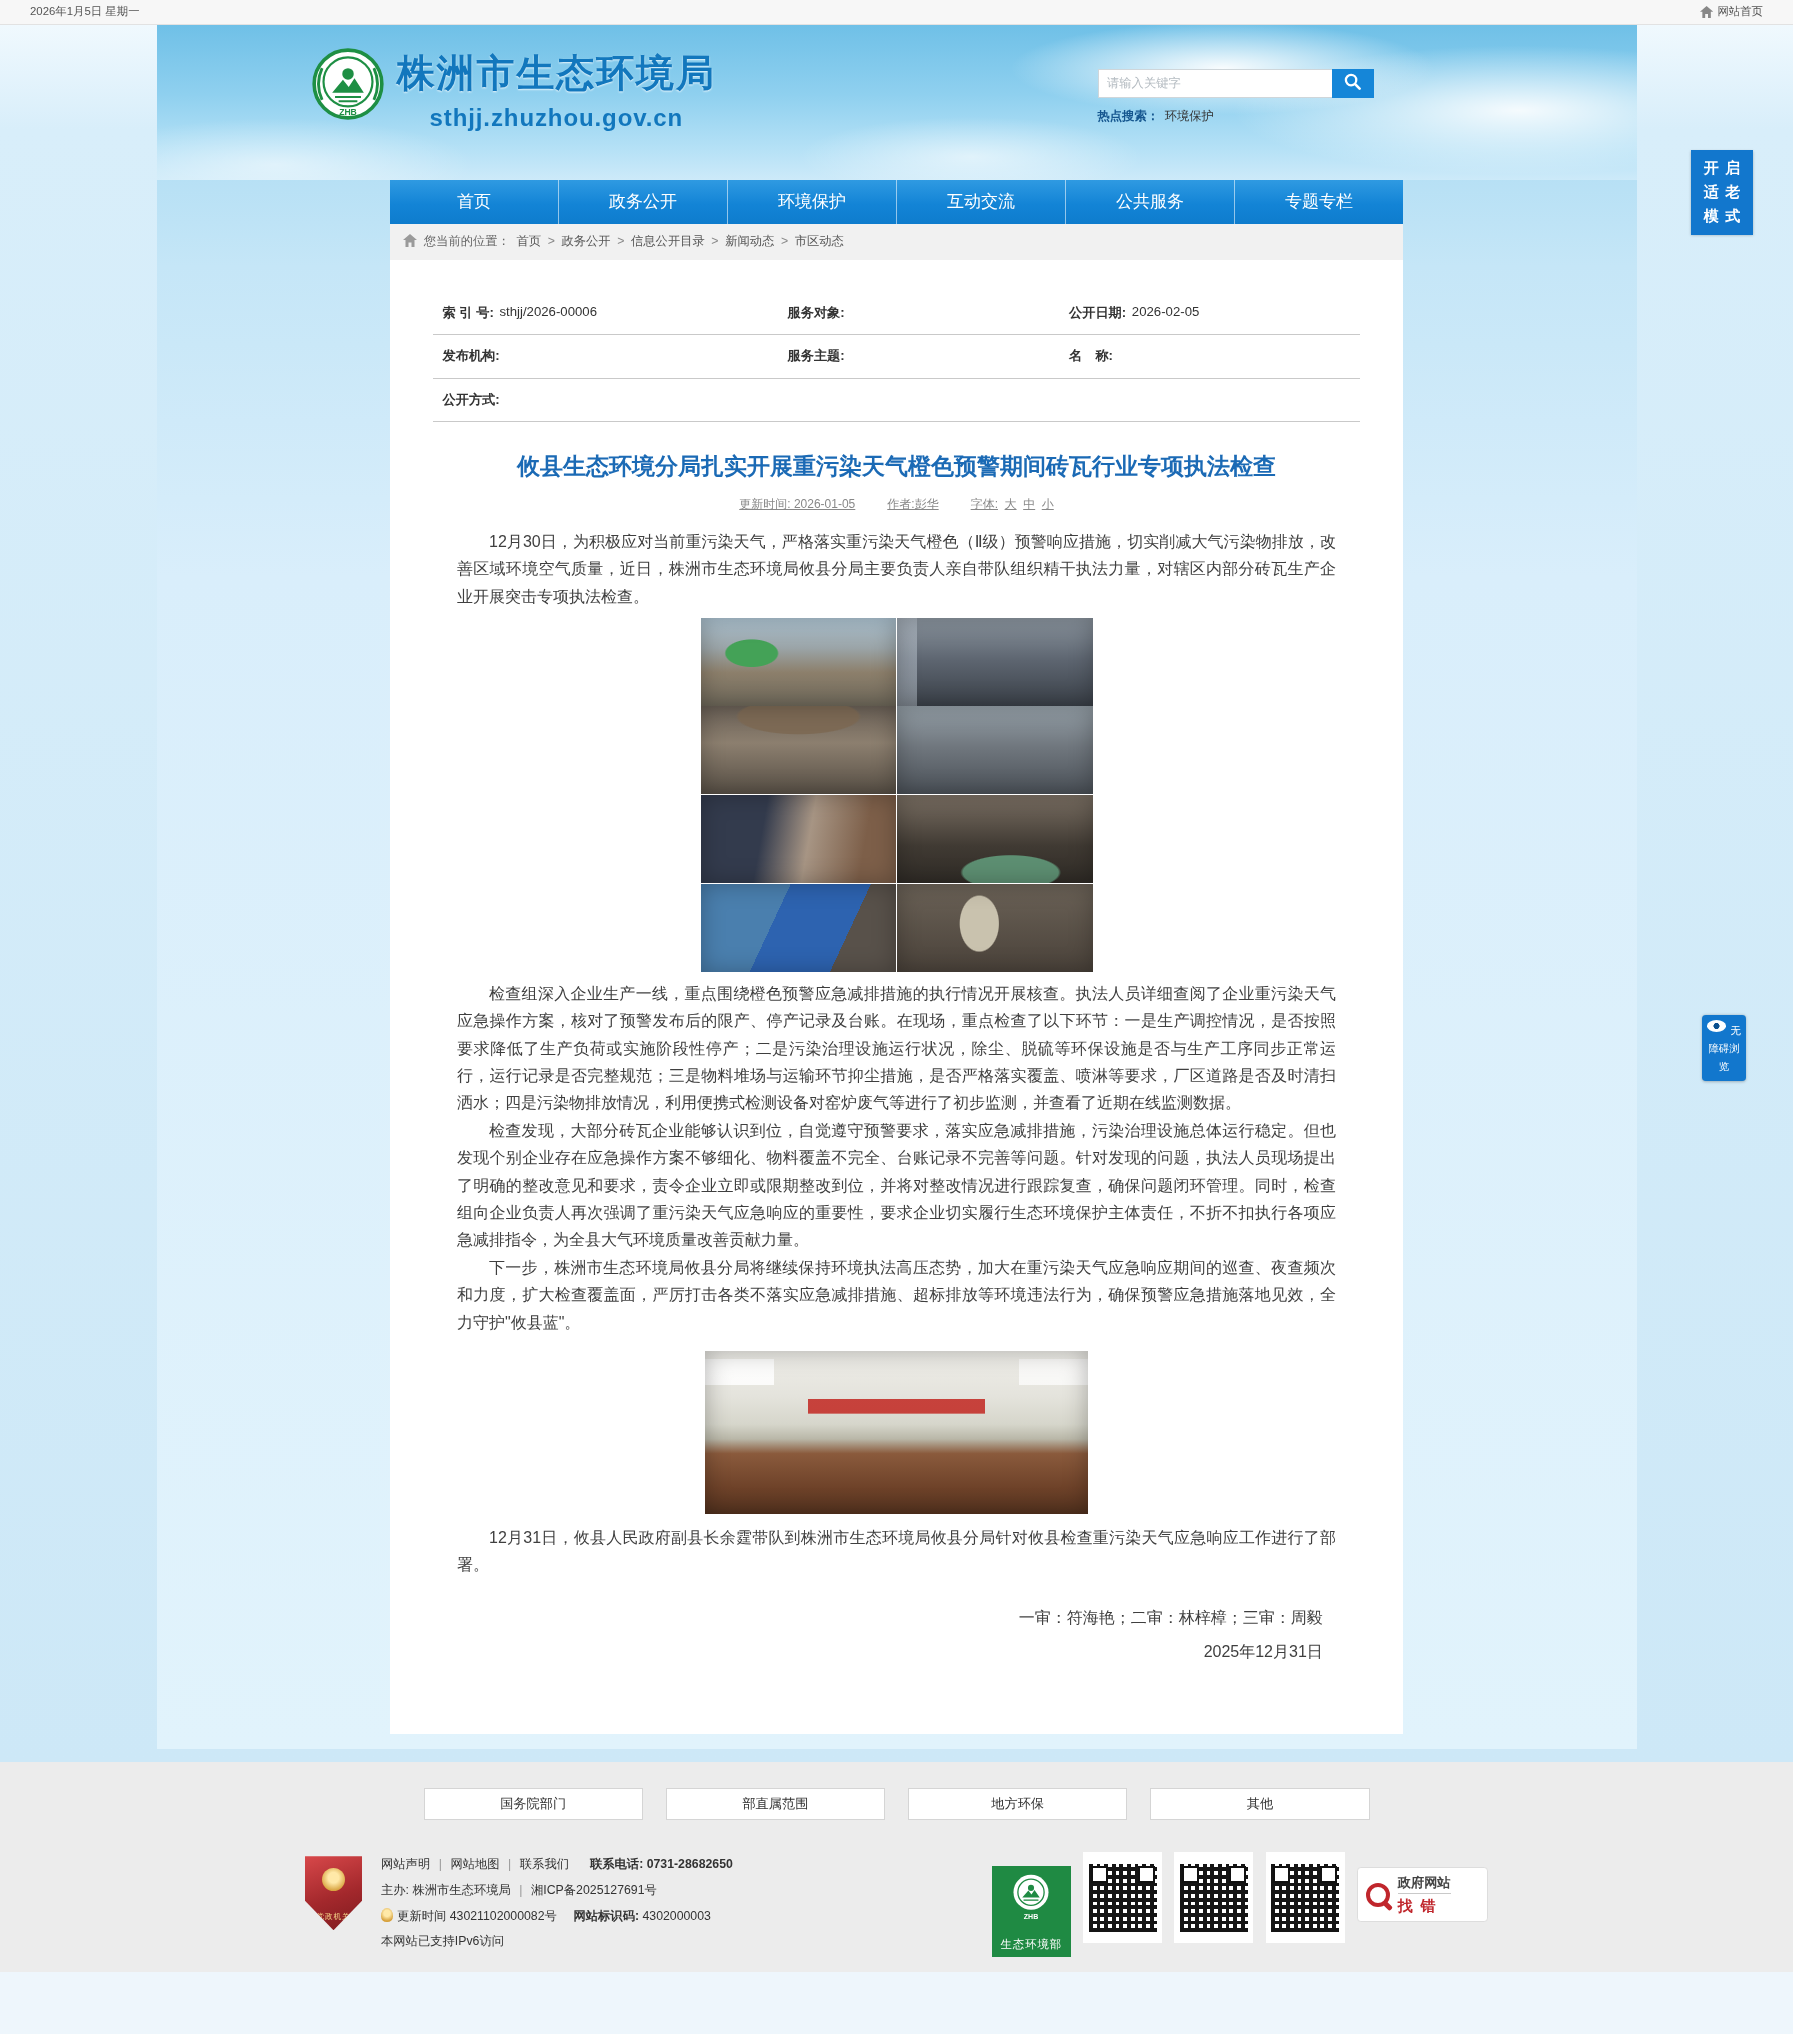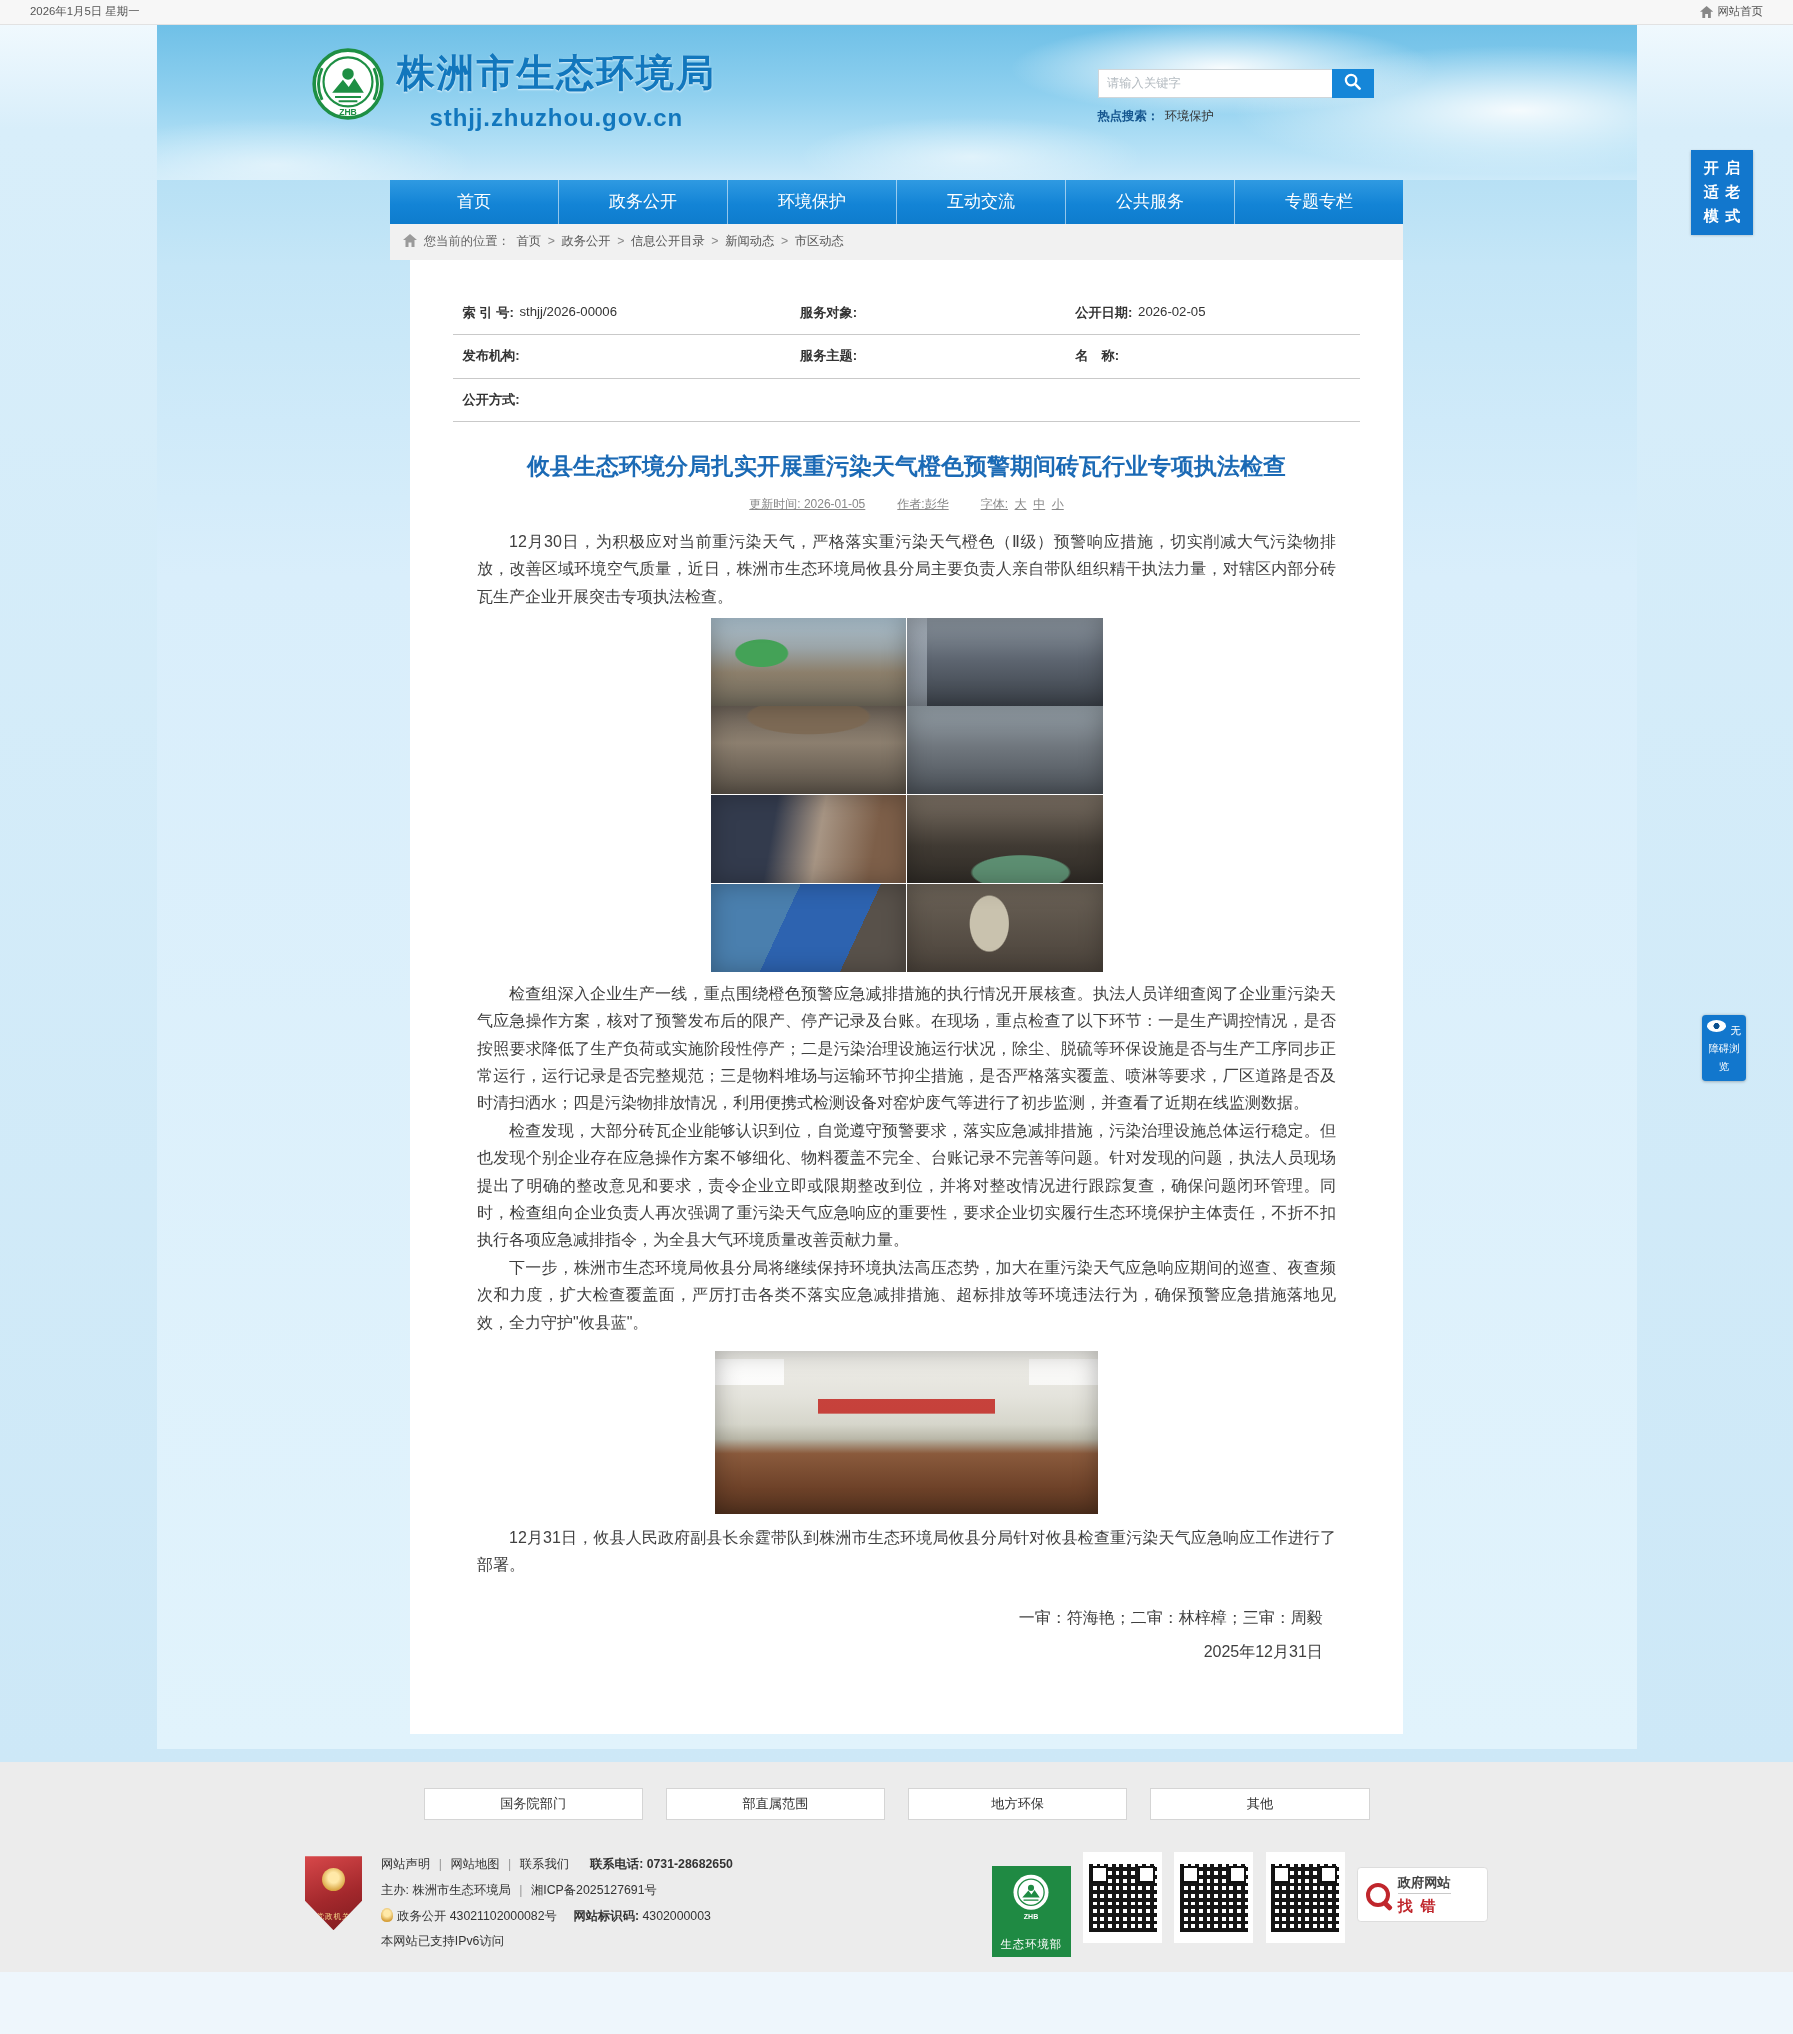--- a/index.html
+++ b/index.html
@@ -48,21 +48,21 @@
   .content-col { width:1013px; margin:0 auto; }
 
   .nav { height:44px; display:flex; background:linear-gradient(180deg,#2f9ae2 0%,#1384d6 55%,#0e7ccd 100%); }
   .nav-item { flex:1; display:flex; align-items:center; justify-content:center; color:#fff; font-size:17px; cursor:pointer; }
   .nav-item + .nav-item { border-left:0.9px solid rgba(255,255,255,.55); }
 
   .breadcrumb { height:36px; background:#f1f1f1; display:flex; align-items:center; padding:0 13.2px; font-size:12.3px; color:#666; gap:6.6px; }
   .crumb { color:#555; }
   .crumb ~ .crumb::before { content:">"; color:#888; margin-right:6.6px; }
 
-  .panel { background:#fff; padding:32px 43px 52px;margin-left:20px; }
+  .panel { background:#fff; padding:32px 43px 52px; }
 
   .doc-table { border-bottom:0; }
   .doc-row { display:flex; border-bottom:0.9px solid #c9c9c9; padding:12.3px 9.5px; font-size:13.2px; color:#333; }
   .doc-cell { display:flex; gap:5.7px; }
   .doc-cell.c1 { width:38%; } .doc-cell.c2 { width:31%; } .doc-cell.c3 { width:31%; }
   .doc-label { font-weight:bold; }
 
   .article-title { text-align:center; font-size:23px; font-weight:bold; color:#1b6ab5; padding:28px 19px 13.2px; line-height:1.4; }
   .article-meta { text-align:center; font-size:12px; color:#888; padding-bottom:15px; display:flex; justify-content:center; gap:32px;text-decoration:underline; }
   .font-sizes { display:flex; gap:6.6px; }
@@ -326,21 +326,21 @@
       <div class="flinks">
         <a class="flink">网站声明</a>
         <a class="flink">网站地图</a>
         <a class="flink">联系我们</a>
         <span class="phone">联系电话: 0731-28682650</span>
       </div>
       <div>
         <span>主办: 株洲市生态环境局</span><span class="pipe-sep"></span><span>湘ICP备2025127691号</span>
       </div>
       <div>
-        <span class="police-icon"></span><a>政务公开 43021102000082号</a>
+        <span class="police-icon"></span><a>更新时间 43021102000082号</a>
         <span class="site-code-label">网站标识码:</span>
         <span>4302000003</span>
       </div>
       <div>本网站已支持IPv6访问</div>
     </div>
 
     <div class="footer-icons">
       <a class="moee-box">
         <svg width="44" height="49" viewBox="0 0 100 112">
           <circle cx="50" cy="44" r="40" fill="#ffffff"></circle>

